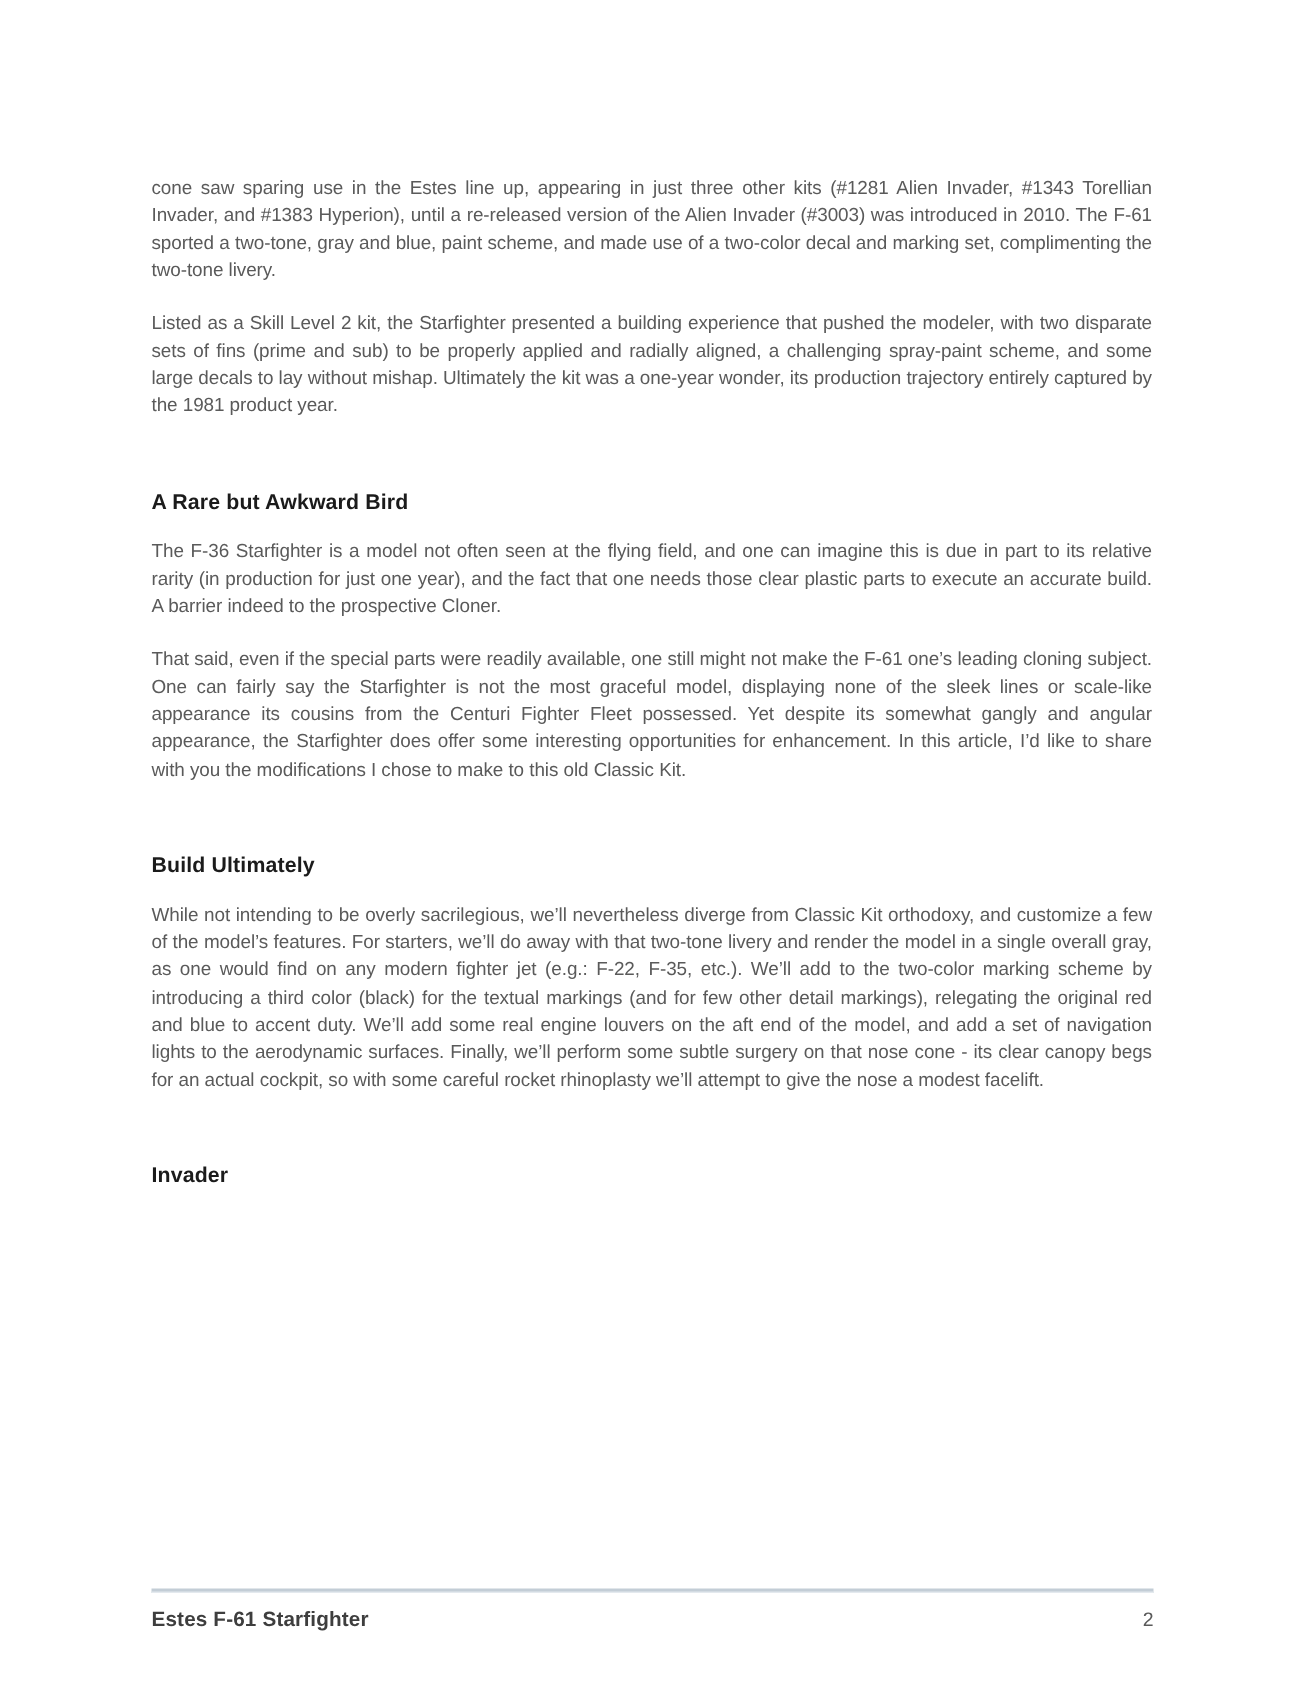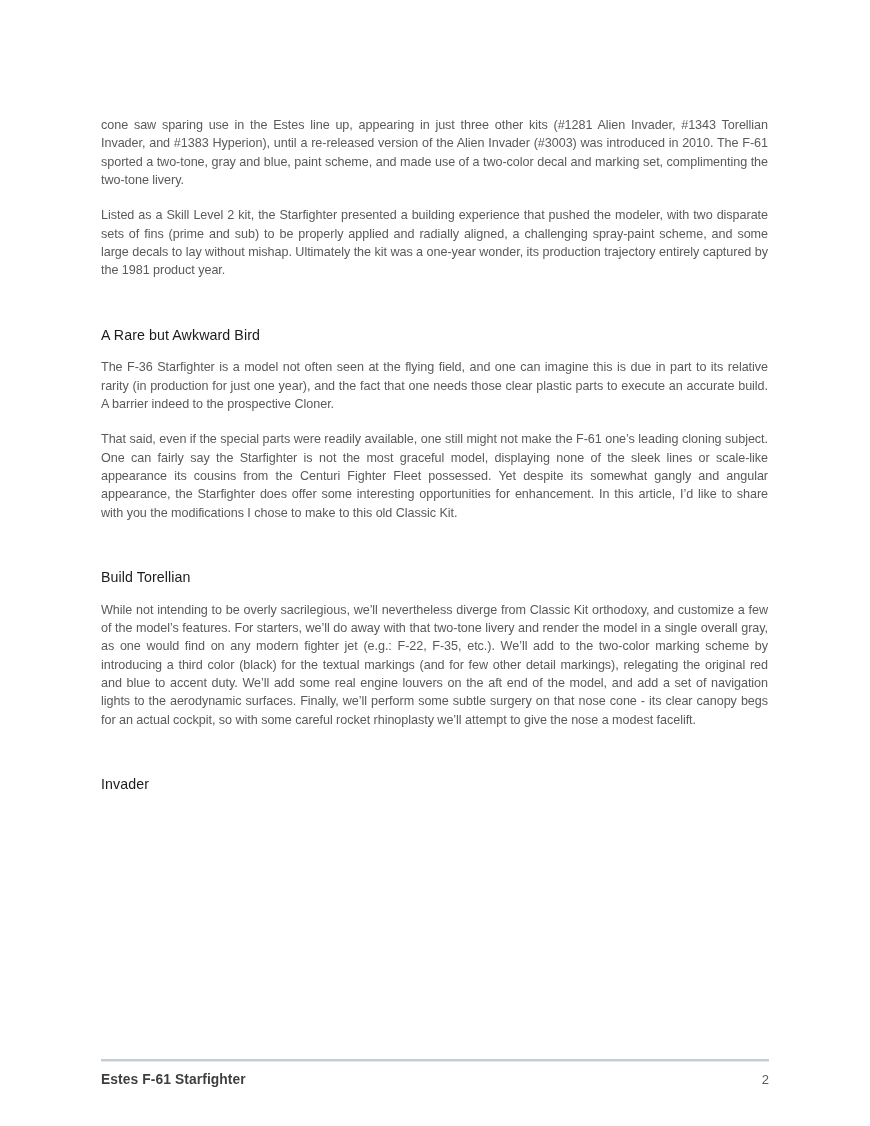--- a/index.html
+++ b/index.html
@@ -26,21 +26,21 @@
     font-size: 12.6px;
     line-height: 18.35px;
     letter-spacing: -0.05px;
     color: #5a5a5a;
     text-align: justify;
     margin: 0 0 17px 0;
   }
   .content h2 {
     font-size: 14.2px;
     line-height: 20px;
-    font-weight: normal;
+    font-weight: bold;
     color: #1b1b1b;
     letter-spacing: 0.1px;
     margin: 45px 0 13.5px 0;
   }
   .footer-rule {
     position: absolute;
     left: 101px;
     top: 1043px;
     width: 668px;
     height: 2px;
@@ -74,21 +74,21 @@
 <div class="page">
 
   <div class="content">
     <p class="body">cone saw sparing use in the Estes line up, appearing in just three other kits (#1281 Alien Invader, #1343 Torellian Invader, and #1383 Hyperion), until a re-released version of the Alien Invader (#3003) was introduced in 2010. The F-61 sported a two-tone, gray and blue, paint scheme, and made use of a two-color decal and marking set, complimenting the two-tone livery.</p>
     <p class="body">Listed as a Skill Level 2 kit, the Starfighter presented a building experience that pushed the modeler, with two disparate sets of fins (prime and sub) to be properly applied and radially aligned, a challenging spray-paint scheme, and some large decals to lay without mishap. Ultimately the kit was a one-year wonder, its production trajectory entirely captured by the 1981 product year.</p>
 
     <h2>A Rare but Awkward Bird</h2>
     <p class="body">The F-36 Starfighter is a model not often seen at the flying field, and one can imagine this is due in part to its relative rarity (in production for just one year), and the fact that one needs those clear plastic parts to execute an accurate build. A barrier indeed to the prospective Cloner.</p>
     <p class="body">That said, even if the special parts were readily available, one still might not make the F-61 one’s leading cloning subject. One can fairly say the Starfighter is not the most graceful model, displaying none of the sleek lines or scale-like appearance its cousins from the Centuri Fighter Fleet possessed. Yet despite its somewhat gangly and angular appearance, the Starfighter does offer some interesting opportunities for enhancement. In this article, I’d like to share with you the modifications I chose to make to this old Classic Kit.</p>
 
-    <h2>Build Torellian</h2>
+    <h2>Build Ultimately</h2>
     <p class="body">While not intending to be overly sacrilegious, we’ll nevertheless diverge from Classic Kit orthodoxy, and customize a few of the model’s features. For starters, we’ll do away with that two-tone livery and render the model in a single overall gray, as one would find on any modern fighter jet (e.g.: F-22, F-35, etc.). We’ll add to the two-color marking scheme by introducing a third color (black) for the textual markings (and for few other detail markings), relegating the original red and blue to accent duty. We’ll add some real engine louvers on the aft end of the model, and add a set of navigation lights to the aerodynamic surfaces. Finally, we’ll perform some subtle surgery on that nose cone - its clear canopy begs for an actual cockpit, so with some careful rocket rhinoplasty we’ll attempt to give the nose a modest facelift.</p>
 
     <h2>Invader</h2>
   </div>
 
   <div class="footer-rule"></div>
 
   <div class="footer">
     <span class="footer-title">Estes F-61 Starfighter</span>
     <span class="footer-page">2</span>

